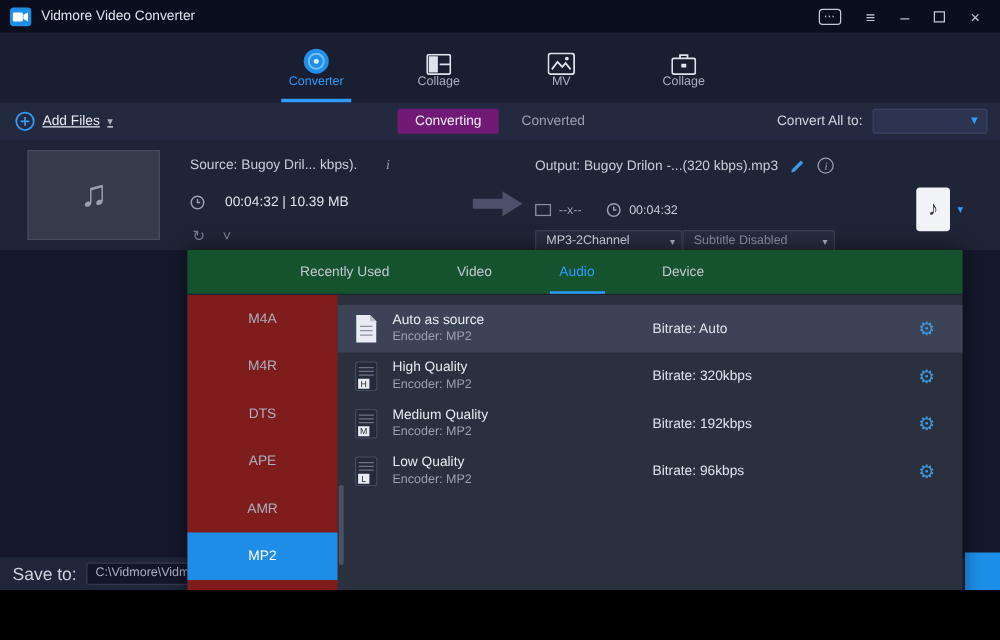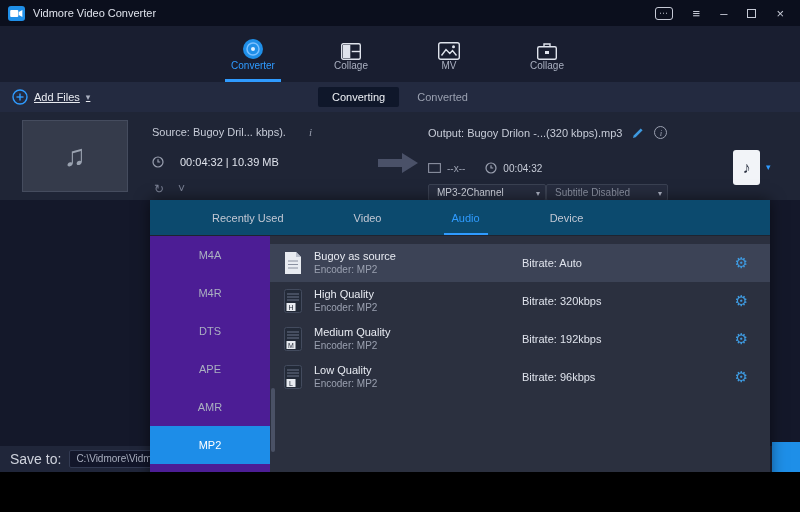--- a/index.html
+++ b/index.html
@@ -24,21 +24,21 @@
   .nav-tab.active .underline { position:absolute; bottom:0; left:50%; transform:translateX(-50%); width:56px; height:3px; background:#2f9bff; }
   .nav-ic { height:22px; display:flex; align-items:flex-end; }
 
   
   .toolbar { position:absolute; top:82px; left:0; right:0; height:30px; background:#232a40; display:flex; align-items:center;text-decoration:underline; }
   .addfiles { display:flex; align-items:center; gap:6px; margin-left:12px; cursor:pointer; }
   .addfiles .lbl { font-size:11px; color:#e8eaf0; }
   .addfiles .caret { font-size:9px; color:#aab0c0; }
   .mid-tabs { position:absolute; left:50%; transform:translateX(-50%); display:flex; gap:4px; }
   .pill { font-size:11px; padding:4px 14px; border-radius:2px; cursor:pointer; }
-  .pill.active { background:#0f172a; color:#eef1f6; }
+  .pill.active { background:#701a75; color:#eef1f6; }
   .pill.inactive { color:#9aa0b0; }
   .convert-to { position:absolute; right:10px; display:flex; align-items:center; gap:8px; }
   .convert-to .lbl { font-size:11px; color:#cfd3dd; }
   .cdrop { position:relative; width:92px; height:20px; background:#2c3450; border:1px solid #3a4260; border-radius:2px; cursor:pointer; }
   .cdrop .dd { position:absolute; right:5px; top:3px; font-size:9px; color:#2f9bff; }
 
   
   .filerow { position:absolute; top:112px; left:0; right:0; height:88px; background:#1f2536; }
   .thumb { position:absolute; left:22px; top:8px; width:106px; height:72px; background:#353b4b; border:1px solid #454c5e; display:flex; align-items:center; justify-content:center; }
   .thumb .note { font-size:30px; color:#9aa2b0; }
@@ -59,26 +59,26 @@
   .fdrop { position:relative; height:17px; background:#262c3e; border:1px solid #3a4152; border-radius:2px; font-size:10px; line-height:15px; padding:0 18px 0 8px; cursor:pointer; }
   .fdrop.light { color:#cfd3dd; width:118px; }
   .fdrop.dim  { color:#8a90a0; width:122px; }
   .fdrop .dd { position:absolute; right:5px; top:1px; font-size:8px; color:#aab0c0; }
   .fmt-badge { position:absolute; left:733px; top:38px; width:27px; height:35px; background:#f2f4f8; border-radius:3px; display:flex; align-items:center; justify-content:center; cursor:pointer; }
   .fmt-badge .n { font-size:16px; color:#2a3040; }
   .fmt-caret { position:absolute; left:766px; top:50px; font-size:9px; color:#2f9bff; cursor:pointer; }
 
   
   .popup { position:absolute; left:150px; top:200px; width:620px; height:312px; background:#2b303f; z-index:10; box-shadow:0 0 14px rgba(0,0,0,.55); }
-  .p-head { position:relative; height:36px; background:#0c4a6e; border-bottom:1px solid #1f2430; display:flex; align-items:center; padding-left:62px; gap:70px; }
+  .p-head { position:relative; height:36px; background:#14532d; border-bottom:1px solid #1f2430; display:flex; align-items:center; padding-left:90px; gap:54px; }
   .p-tab { position:relative; font-size:11px; color:#c3c8d4; cursor:pointer; }
   .p-tab.active { color:#2f9bff; }
   .p-tab.active .underline { position:absolute; left:50%; transform:translateX(-50%); bottom:-11px; width:44px; height:2px; background:#2f9bff; }
   .p-body { position:relative; display:flex; height:276px; }
-  .p-side { width:120px; background:#4c1d95; }
+  .p-side { width:120px; background:#7f1d1d; }
   .side-item { height:38px; line-height:38px; text-align:center; font-size:11px; color:#aab0c0; cursor:pointer; }
   .side-item.selected { background:#1d8de8; color:#fff; }
   .scroll-thumb { position:absolute; left:121px; top:152px; width:4px; height:64px; background:#4a5165; border-radius:2px; cursor:pointer; }
   .p-list { flex:1; padding-top:8px; }
   .prow { position:relative; height:38px; display:flex; align-items:center; padding-left:14px; cursor:pointer; }
   .prow.hl { background:#3c4356; }
   .ptext { margin-left:12px; }
   .ptext .nm { font-size:11px; color:#e8ebf2; line-height:13px; }
   .ptext .enc { font-size:10px; color:#9aa0b0; line-height:13px; }
   .bitrate { position:absolute; left:252px; font-size:11px; color:#dfe3ec; }
@@ -165,20 +165,27 @@
           <line x1="8" y1="4.5" x2="8" y2="11.5" stroke="#2f9bff" stroke-width="1.4"></line>
           <line x1="4.5" y1="8" x2="11.5" y2="8" stroke="#2f9bff" stroke-width="1.4"></line>
         </svg>
       <span class="lbl">Add Files</span>
       <span class="caret">▾</span>
     </div>
     <div class="mid-tabs">
       <div class="pill active">Converting</div>
       <div class="pill inactive">Converted</div>
     </div>
+    <div class="convert-to">
+      <span class="lbl">Convert All to:</span>
+      <div class="cdrop">
+        <span></span>
+        <span class="dd">▼</span>
+      </div>
+    </div>
   </div>
 
   <div class="filerow">
     <div class="thumb">
       <span class="note">♫</span>
     </div>
 
     <div class="srcline">
       <span class="txt">Source: Bugoy Dril... kbps).</span>
       <span class="info-plain">i</span>
@@ -272,21 +279,21 @@
 
         <div class="prow hl">
           <svg width="18" height="24" viewBox="0 0 18 24">
               <path d="M1 1 h11 l5 5 v17 h-16 z" fill="#e8ebf1"></path>
               <path d="M12 1 l5 5 h-5 z" fill="#b9bfcc"></path>
               <line x1="4" y1="10" x2="14" y2="10" stroke="#8a90a0" stroke-width="1"></line>
               <line x1="4" y1="13.5" x2="14" y2="13.5" stroke="#8a90a0" stroke-width="1"></line>
               <line x1="4" y1="17" x2="14" y2="17" stroke="#8a90a0" stroke-width="1"></line>
             </svg>
           <div class="ptext">
-            <div class="nm">Bugoy as source</div>
+            <div class="nm">Auto as source</div>
             <div class="enc">Encoder: MP2</div>
           </div>
           <div class="bitrate">Bitrate: Auto</div>
           <div class="gear">⚙</div>
         </div>
 
         <div class="prow">
           <svg width="18" height="24" viewBox="0 0 18 24">
               <rect x="0.5" y="0.5" width="17" height="23" rx="2" fill="#232a38" stroke="#434b5e"></rect>
               <line x1="3" y1="5" x2="15" y2="5" stroke="#6a7388"></line>

